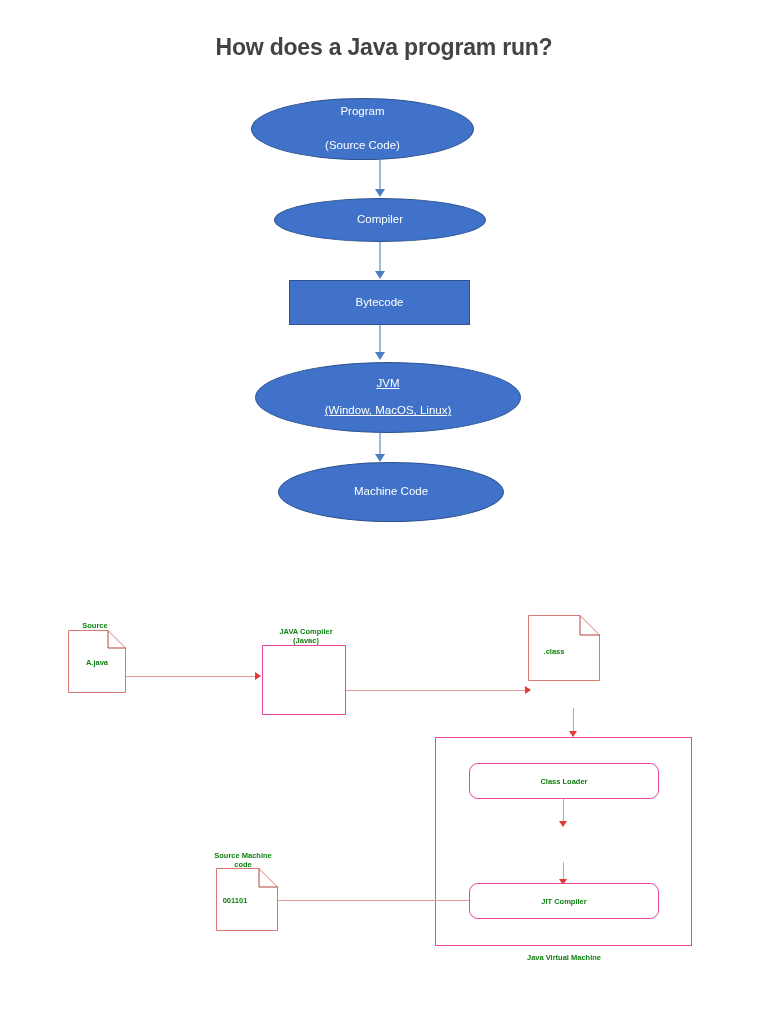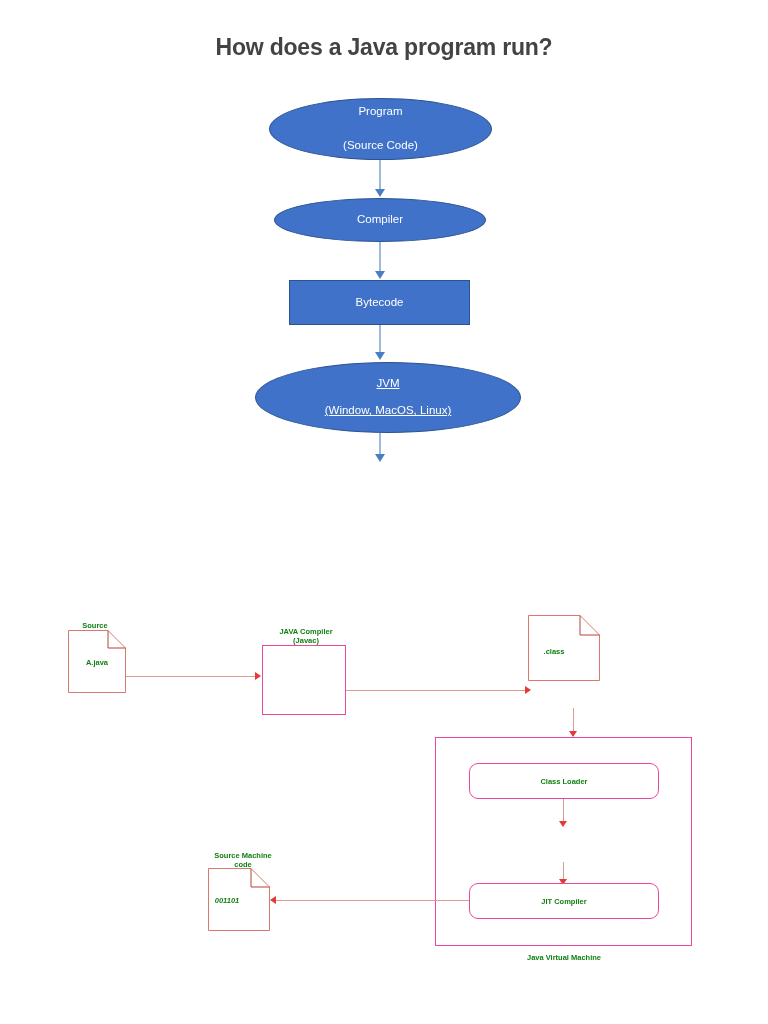--- a/index.html
+++ b/index.html
@@ -56,21 +56,21 @@
     align-items: center;
     justify-content: center;
     color: #ffffff;
     font-size: 11.5px;
     line-height: 1.35;
     text-align: center;
   }
   .node.ellipse { border-radius: 50%; }
   .node .l2 { margin-top: 11px; }
 
-  .node-program  { left: 269px; top: 98px;  width: 223px; height: 62px; gap: 7px; }
+  .node-program  { left: 251px; top: 98px;  width: 223px; height: 62px; gap: 7px; }
   .node-compiler { left: 274px; top: 198px; width: 212px; height: 44px; }
   .node-bytecode { left: 289px; top: 280px; width: 181px; height: 45px; }
   .node-jvm      { left: 255px; top: 362px; width: 266px; height: 71px; text-decoration: underline; }
   .node-machine  { left: 278px; top: 462px; width: 226px; height: 60px; }
 
   
   .bconn {
     position: absolute;
     width: 2px;
     background: #9fb8dd;
@@ -191,20 +191,23 @@
     <div class="barrow" style="left:375px; top:352px;"></div>
 
     <div class="node ellipse node-jvm">
       <span class="l1">JVM</span>
       <span class="l2">(Window, MacOS, Linux)</span>
     </div>
 
     <div class="bconn" style="left:379px; top:433px; height:22px;"></div>
     <div class="barrow" style="left:375px; top:454px;"></div>
 
+    <div class="node ellipse node-machine">
+      <span class="l1">Machine Code</span>
+    </div>
   </div>
 
   <div id="flow-bottom">
 
     <div class="glabel" style="left:62px; top:621px; width:66px;">Source
 Code</div>
 
     <div class="doc" style="left:68px; top:630px; width:58px; height:63px;">
       <svg width="58" height="63" viewBox="0 0 58 63">
         <path d="M0.5,0.5 H40 L57.5,18 V62.5 H0.5 Z" fill="#ffffff" stroke="#d9786f" stroke-width="1"></path>
@@ -257,21 +260,21 @@
     <div class="rbox rounded" style="left:469px; top:883px; width:190px; height:36px;">
       <span class="cap">JIT Compiler</span>
     </div>
 
     <div class="rconn h" style="left:276px; top:900px; width:193px;"></div>
     <div class="rarrow left" style="left:270px; top:896px;"></div>
 
     <div class="glabel" style="left:196px; top:851px; width:94px;">Source Machine
 code</div>
 
-    <div class="doc" style="left:208px; top:868px; width:38px; height:63px;font-style:italic;">
+    <div class="doc" style="left:216px; top:868px; width:38px; height:63px;">
       <svg width="62" height="63" viewBox="0 0 62 63">
         <path d="M0.5,0.5 H43 L61.5,19 V62.5 H0.5 Z" fill="#ffffff" stroke="#d9786f" stroke-width="1"></path>
         <path d="M43,0.5 V19 H61.5" fill="none" stroke="#b5423a" stroke-width="1"></path>
       </svg>
       <div class="doc-text" style="top:28px;">001101</div>
     </div>
 
   </div>
 </div>
 

